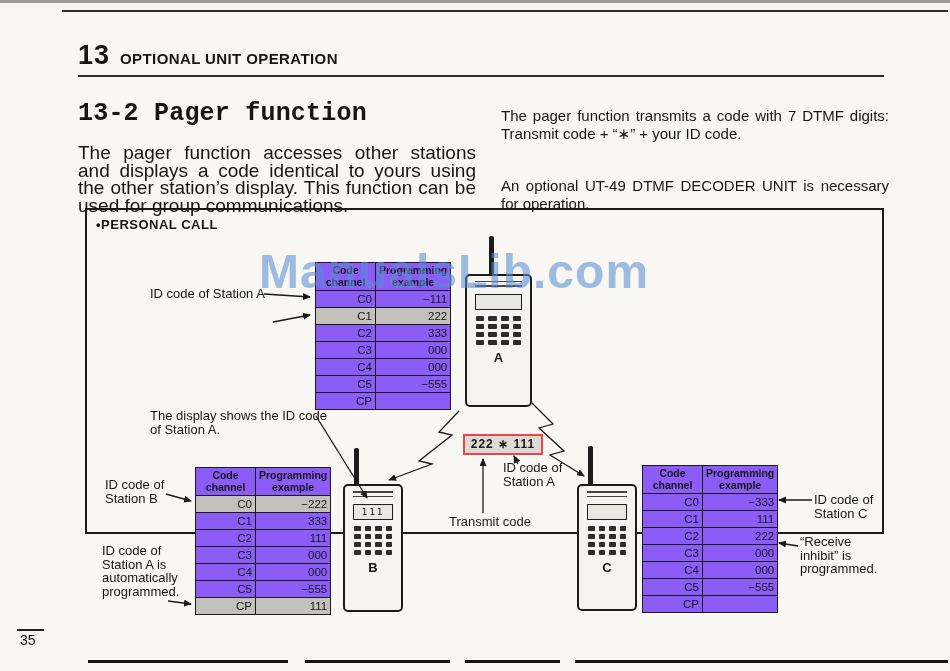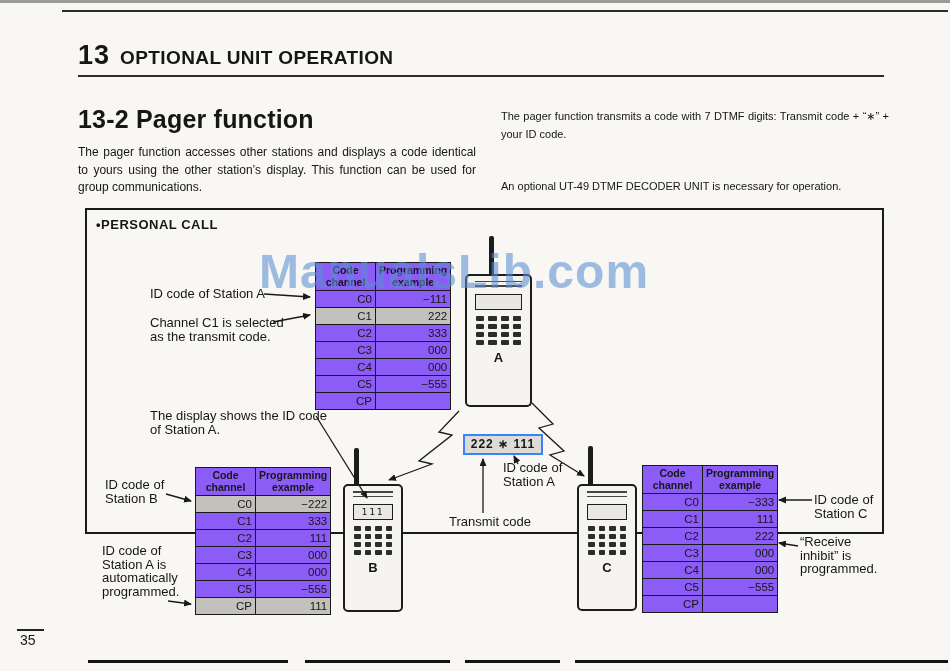--- a/index.html
+++ b/index.html
@@ -2,26 +2,26 @@
 <html><head>
 <meta charset="utf-8">
 <style>
   *{margin:0;padding:0;box-sizing:border-box;}
   html,body{background:#9a9a96;}
   .sheet{position:relative;width:950px;height:671px;background:#f8f7f3;font-family:"Liberation Sans",sans-serif;color:#161616;overflow:hidden;margin:3px auto;}
 
   .top-rule{position:absolute;left:62px;top:7px;width:886px;border-top:2px solid #2b2b2b;}
   .section-header{position:absolute;left:78px;top:37px;display:flex;align-items:baseline;gap:10px;}
   .sec-num{font-size:27px;font-weight:bold;letter-spacing:1px;}
-  .sec-title{font-size:19px;font-weight:bold;letter-spacing:.4px;}
+  .sec-title{font-size:15px;font-weight:bold;letter-spacing:.4px;}
   .header-rule{position:absolute;left:78px;top:72px;width:806px;border-top:2px solid #2b2b2b;}
 
-  .article-title{position:absolute;left:78px;top:102px;font-size:25px;font-weight:bold;letter-spacing:.2px;}
-  .col-left{position:absolute;left:78px;top:141px;width:398px;font-size:12px;line-height:17.5px;text-align:justify;}
-  .col-right{position:absolute;left:501px;width:388px;font-size:11px;line-height:18px;text-align:justify;}
+  .article-title{position:absolute;left:78px;top:96px;font-size:25px;font-weight:bold;letter-spacing:.2px;font-family:Liberation Mono, monospace;}
+  .col-left{position:absolute;left:78px;top:141px;width:398px;font-size:19px;line-height:17.5px;text-align:justify;}
+  .col-right{position:absolute;left:501px;width:388px;font-size:15px;line-height:18px;text-align:justify;}
   .p1{top:104px;} .p2{top:174px;}
 
   .diagram{position:absolute;left:85px;top:205px;width:799px;height:326px;border:2px solid #1a1a1a;}
   .diag-heading{position:absolute;left:9px;top:7px;font-size:13px;font-weight:bold;letter-spacing:.5px;z-index:5;}
   .watermark{position:absolute;left:172px;top:34px;font-size:48px;font-weight:bold;color:rgba(92,141,211,.58);letter-spacing:1px;z-index:7;pointer-events:none;}
 
   .conn{position:absolute;left:0;top:0;width:799px;height:419px;z-index:3;}
   .conn line,.conn polyline{stroke:#1a1a1a;stroke-width:1.3;fill:none;}
 
   .ptable{position:absolute;border-collapse:collapse;z-index:2;font-size:11.5px;background:#8b5cf6;}
@@ -37,21 +37,21 @@
   .rbody{position:absolute;border:2px solid #1c1c1c;border-radius:5px;background:#f5f4f0;}
   .vents{margin:5px 8px 0;height:9px;background:repeating-linear-gradient(to bottom,#444 0 1.5px,transparent 1.5px 4.5px);}
   .rdisplay{margin:4px 8px 0;height:16px;border:1.5px solid #1c1c1c;background:#e8e7e2;font-size:9.5px;line-height:13px;text-align:center;letter-spacing:2px;font-family:"DejaVu Sans Mono",monospace;}
   .keypad{margin:6px 9px 0;display:grid;grid-template-columns:repeat(4,1fr);gap:3px 4px;}
   .keypad i{height:5px;background:#2c2c2c;border-radius:1px;}
   .rlabel{text-align:center;font-size:13px;font-weight:bold;margin-top:5px;}
   .r-a{left:378px;top:26px;width:70px;} .r-a .antenna{left:24px;top:0;height:40px;} .r-a .rbody{left:0;top:38px;width:67px;height:133px;}
   .r-b{left:256px;top:238px;width:62px;} .r-b .antenna{left:11px;top:0;height:38px;} .r-b .rbody{left:0;top:36px;width:60px;height:128px;}
   .r-c{left:490px;top:236px;width:62px;} .r-c .antenna{left:11px;top:0;height:40px;} .r-c .rbody{left:0;top:38px;width:60px;height:127px;}
 
-  .display-readout{position:absolute;left:376px;top:224px;width:80px;height:21px;border:2px solid #3b82f6;background:#dcdbd5;z-index:4;font-size:12px;font-weight:bold;text-align:center;line-height:17px;letter-spacing:1px;}
+  .display-readout{position:absolute;left:376px;top:224px;width:80px;height:21px;border:2px solid #ef4444;background:#dcdbd5;z-index:4;font-size:12px;font-weight:bold;text-align:center;line-height:17px;letter-spacing:1px;}
 
   .dlabel{position:absolute;font-size:13px;line-height:13.5px;white-space:pre-line;z-index:5;}
   .l-id-a{left:63px;top:77px;} .l-c1{left:63px;top:106px;} .l-display{left:63px;top:199px;}
   .l-id-b{left:18px;top:268px;} .l-auto{left:15px;top:334px;}
   .l-id-a-c{left:416px;top:251px;} .l-transmit{left:362px;top:305px;}
   .l-id-c{left:727px;top:283px;} .l-receive{left:713px;top:325px;}
 
   .pageno-rule{position:absolute;left:17px;top:626px;width:27px;border-top:2px solid #222;}
   .pageno{position:absolute;left:20px;top:629px;font-size:14px;text-align:right;}
   .scan-dash{position:absolute;top:657px;border-top:3px solid #141414;}
@@ -297,22 +297,20 @@
             <i></i>
             <i></i>
           </div>
         <div class="rlabel">C</div>
       </div>
     </div>
 
     <div class="display-readout">222 ∗ 111</div>
 
     <div class="dlabel l-id-a">ID code of Station A</div>
-    <div class="dlabel l-c1">Channel C1 is selected
-as the transmit code.</div>
     <div class="dlabel l-display">The display shows the ID code
 of Station A.</div>
     <div class="dlabel l-id-b">ID code of
 Station B</div>
     <div class="dlabel l-auto">ID code of
 Station A is
 automatically
 programmed.</div>
     <div class="dlabel l-id-a-c">ID code of
 Station A</div>

